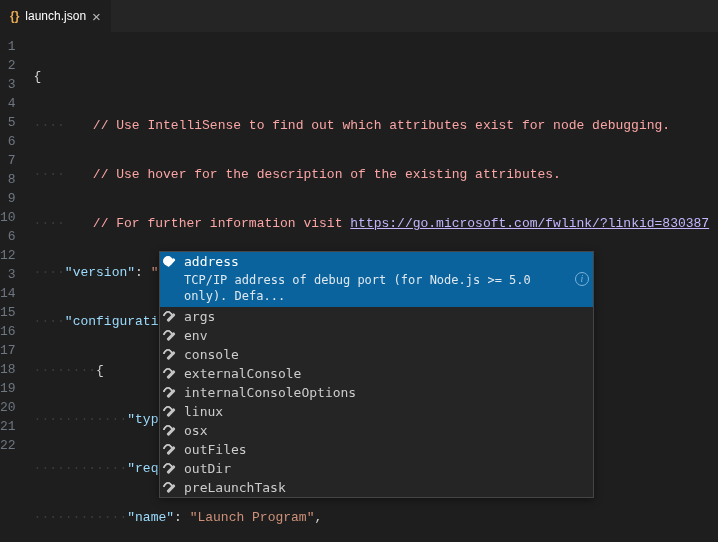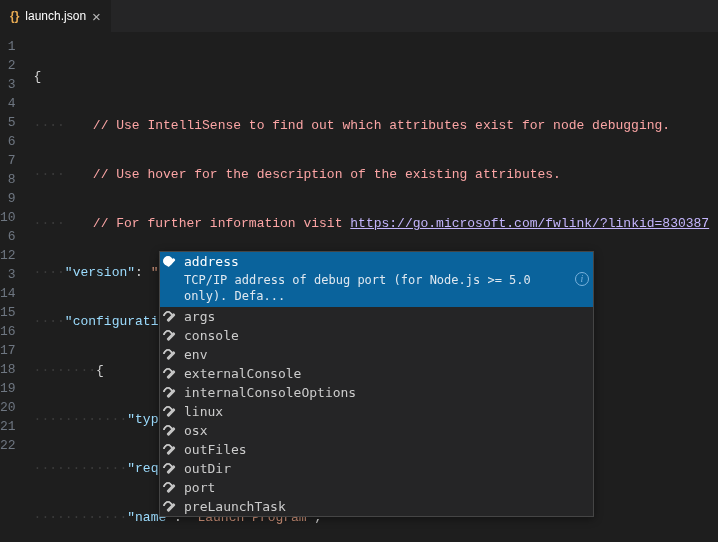--- a/index.html
+++ b/index.html
@@ -191,28 +191,28 @@
   <div class="desc" style="background:#0a639c;color:#dfe8f0;">
     <span>TCP/IP address of debug port (for Node.js &gt;= 5.0 only). Defa...</span>
     <span class="info-icon">i</span>
   </div>
   <div class="row">
       <span class="wrench"></span>
       <span>args</span>
     </div>
   <div class="row">
       <span class="wrench"></span>
+      <span>env</span>
+    </div>
+  <div class="row">
+      <span class="wrench"></span>
       <span>console</span>
     </div>
   <div class="row">
       <span class="wrench"></span>
-      <span>env</span>
-    </div>
-  <div class="row">
-      <span class="wrench"></span>
       <span>externalConsole</span>
     </div>
   <div class="row">
       <span class="wrench"></span>
       <span>internalConsoleOptions</span>
     </div>
   <div class="row">
       <span class="wrench"></span>
       <span>linux</span>
     </div>
@@ -223,19 +223,15 @@
   <div class="row">
       <span class="wrench"></span>
       <span>outFiles</span>
     </div>
   <div class="row">
       <span class="wrench"></span>
       <span>outDir</span>
     </div>
   <div class="row">
       <span class="wrench"></span>
-      <span>port</span>
-    </div>
-  <div class="row">
-      <span class="wrench"></span>
       <span>preLaunchTask</span>
     </div>
 </div>
 
 </body></html>

